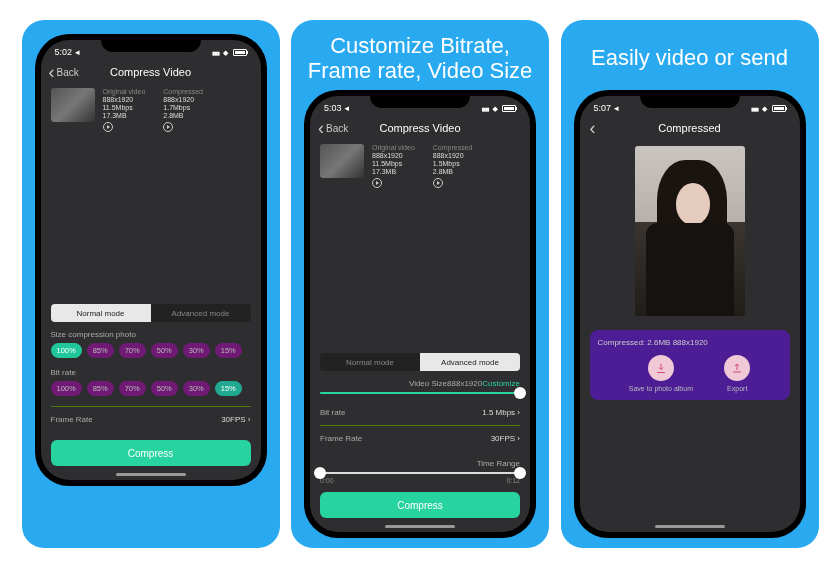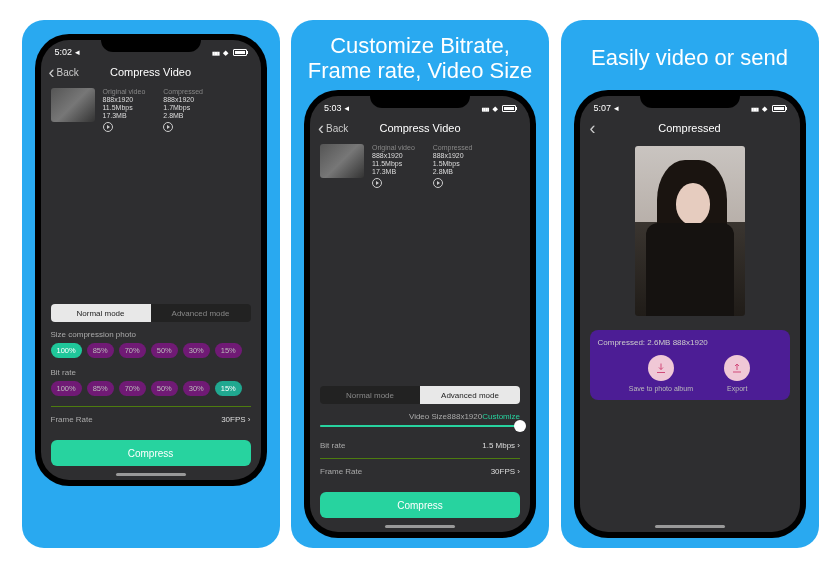--- a/index.html
+++ b/index.html
@@ -305,20 +305,34 @@
           </div>
         </div>
         <div class="line-row" style="border-top:none">
           <span>Bit rate</span>
           <span class="line-val">1.5 Mbps ›</span>
         </div>
         <div class="line-row">
           <span>Frame Rate</span>
           <span class="line-val">30FPS ›</span>
         </div>
+        <div class="slider-row" style="margin-top:8px">
+          <div class="slider-label-row">
+            <span>Time Range</span>
+          </div>
+          <div class="slider-track">
+            <div class="slider-fill" style="left:0;width:100%"></div>
+            <div class="slider-knob" style="left:0%"></div>
+            <div class="slider-knob" style="left:100%"></div>
+          </div>
+          <div class="slider-range">
+            <span>0:00</span>
+            <span>0:12</span>
+          </div>
+        </div>
         <div class="cta-btn">Compress</div>
       </div>
       <div class="home-indicator"></div>
     </div>
   </div>
 </div>
 
 <div class="slide">
   <div class="slide-title" style="white-space:pre-line">Easily video or send</div>
   <div class="phone">

